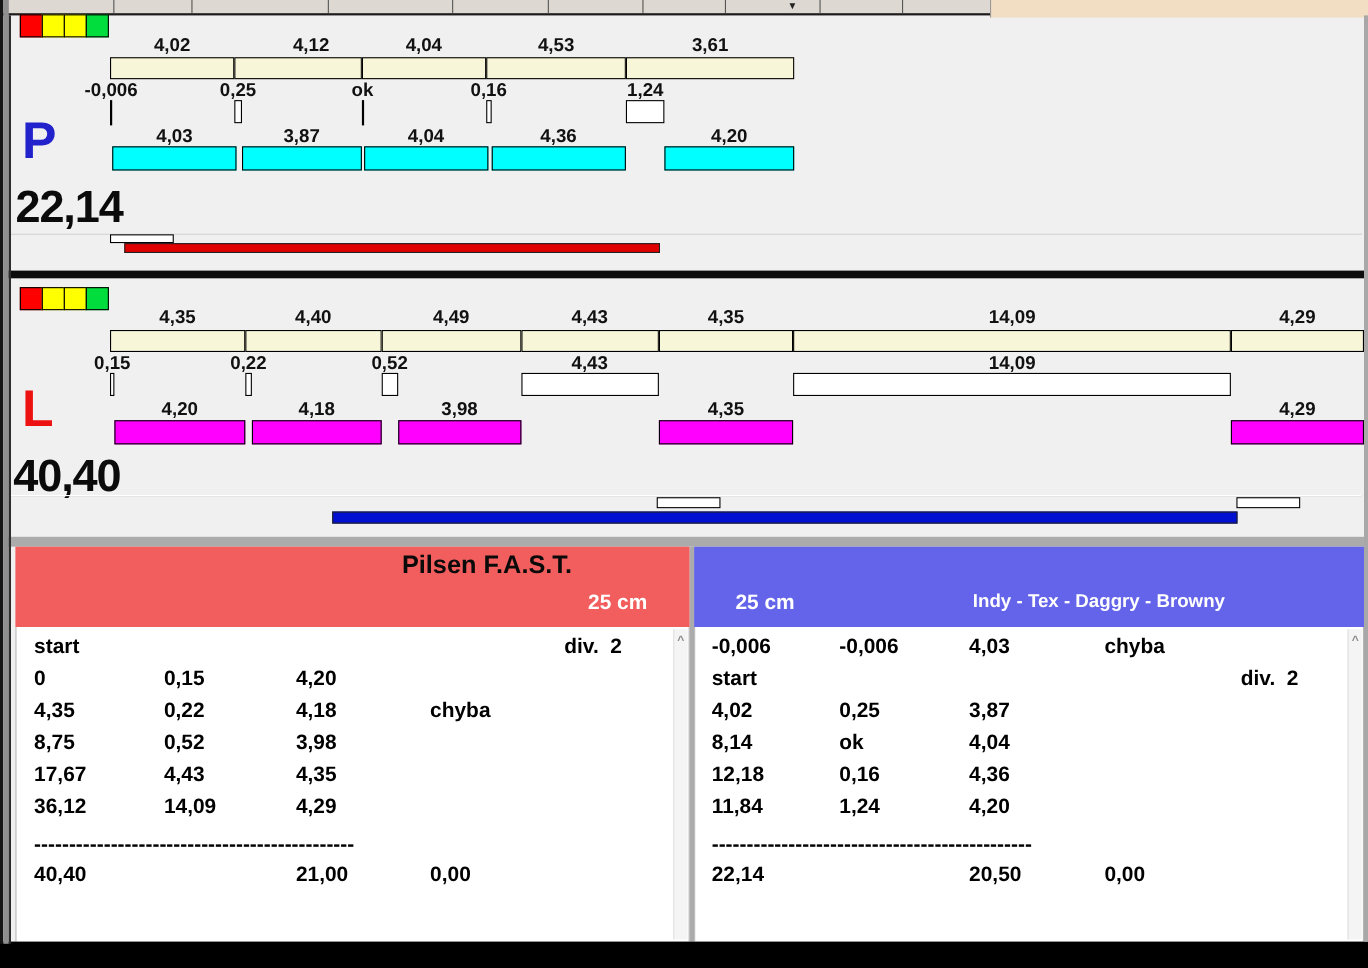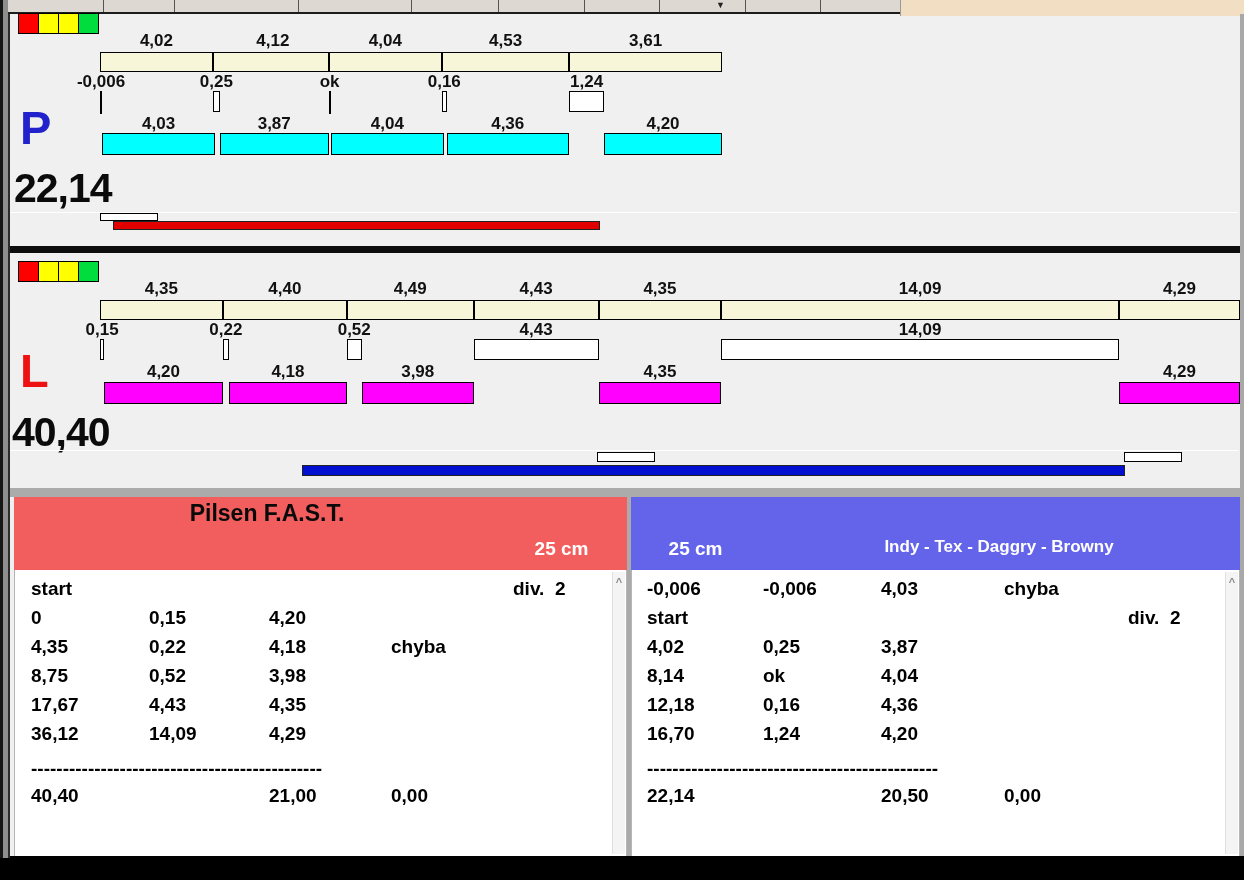--- a/index.html
+++ b/index.html
@@ -83,21 +83,21 @@
     <div class="lane-letter" style="left: 20px; top: 92px; color: rgb(34, 34, 204);">P</div>
     <div class="lane-total" style="left:14px;top:155px;">22,14</div>
     <div class="lane-mount">
         <div class="tl-sq" style="left: 18px; top: 0px; background: rgb(255, 0, 0);"></div>
         <div class="tl-sq" style="left: 38px; top: 0px; background: rgb(255, 255, 0);"></div>
         <div class="tl-sq" style="left: 58px; top: 0px; background: rgb(255, 255, 0);"></div>
         <div class="tl-sq" style="left: 78px; top: 0px; background: rgb(0, 221, 60);"></div>
         <div class="sseg" style="left: 100px; top: 39px; width: 112.887px; background: rgb(248, 246, 216);"></div>
         <div class="slab" style="left: 100px; top: 18px; width: 112.887px;">4,02</div>
         <div class="sseg" style="left: 212.887px; top: 39px; width: 115.695px; background: rgb(248, 246, 216);"></div>
-        <div class="slab" style="left: 215px; top: 18px; width: 115.695px;">4,12</div>
+        <div class="slab" style="left: 225px; top: 18px; width: 115.695px;">4,12</div>
         <div class="sseg" style="left: 328.581px; top: 39px; width: 113.448px; background: rgb(248, 246, 216);"></div>
         <div class="slab" style="left: 328.581px; top: 18px; width: 113.448px;">4,04</div>
         <div class="sseg" style="left: 442.03px; top: 39px; width: 127.208px; background: rgb(248, 246, 216);"></div>
         <div class="slab" style="left: 442.03px; top: 18px; width: 127.208px;">4,53</div>
         <div class="sseg" style="left: 569.238px; top: 39px; width: 152.762px; background: rgb(248, 246, 216);"></div>
         <div class="slab" style="left: 569.238px; top: 18px; width: 152.762px;">3,61</div>
         <div class="cline" style="left: 100px; top: 78px; height: 23px;"></div>
         <div class="clab" style="left: 56px; top: 59px; width: 90px;">-0,006</div>
         <div class="cbox" style="left: 212.887px; top: 78px; width: 7.02032px; height: 21px;"></div>
         <div class="clab" style="left: 171.397px; top: 59px; width: 90px;">0,25</div>
@@ -171,21 +171,21 @@
         <div class="strip-box" style="left: 597px; top: 198px; width: 58px; height: 10px;"></div>
         <div class="strip-box" style="left: 1124px; top: 198px; width: 58px; height: 10px;"></div>
         <div class="strip-bar" style="left: 302px; top: 211px; width: 823px; height: 11px; background: rgb(0, 15, 208);"></div>
       </div>
   </div>
 
   <div id="gray-band"></div>
 
   <section class="team-panel" id="panel-left">
     <div class="team-header" id="hdr-left" style="background: rgb(242, 94, 94);">
-      <div class="team-name" style="left:8px;width:490px;">Pilsen F.A.S.T.</div>
+      <div class="team-name" style="left:16px;width:490px;text-align:right;">Pilsen F.A.S.T.</div>
       <div class="team-cat" style="left:495px;">25 cm</div>
     </div>
     <div class="team-table" id="table-left">
       <div class="vscroll">
         <span>^</span>
       </div>
     <div class="trow" style="top: 8px;">
           <div class="tcell" style="left: 16px;">start</div>
           <div class="tcell" style="left: 498px;">div.  2</div>
         </div>
@@ -254,21 +254,21 @@
           <div class="tcell" style="left: 15px;">8,14</div>
           <div class="tcell" style="left: 131px;">ok</div>
           <div class="tcell" style="left: 249px;">4,04</div>
         </div>
         <div class="trow" style="top: 124px;">
           <div class="tcell" style="left: 15px;">12,18</div>
           <div class="tcell" style="left: 131px;">0,16</div>
           <div class="tcell" style="left: 249px;">4,36</div>
         </div>
         <div class="trow" style="top: 153px;">
-          <div class="tcell" style="left: 15px;">16,70</div>
+          <div class="tcell" style="left: 15px;">11,84</div>
           <div class="tcell" style="left: 131px;">1,24</div>
           <div class="tcell" style="left: 249px;">4,20</div>
         </div>
         <div class="tdash" style="left: 15px; top: 188px;">----------------------------------------------</div>
         <div class="trow" style="top: 215px;">
           <div class="tcell" style="left: 15px;">22,14</div>
           <div class="tcell" style="left: 249px;">20,50</div>
           <div class="tcell" style="left: 372px;">0,00</div>
         </div>
       </div>

